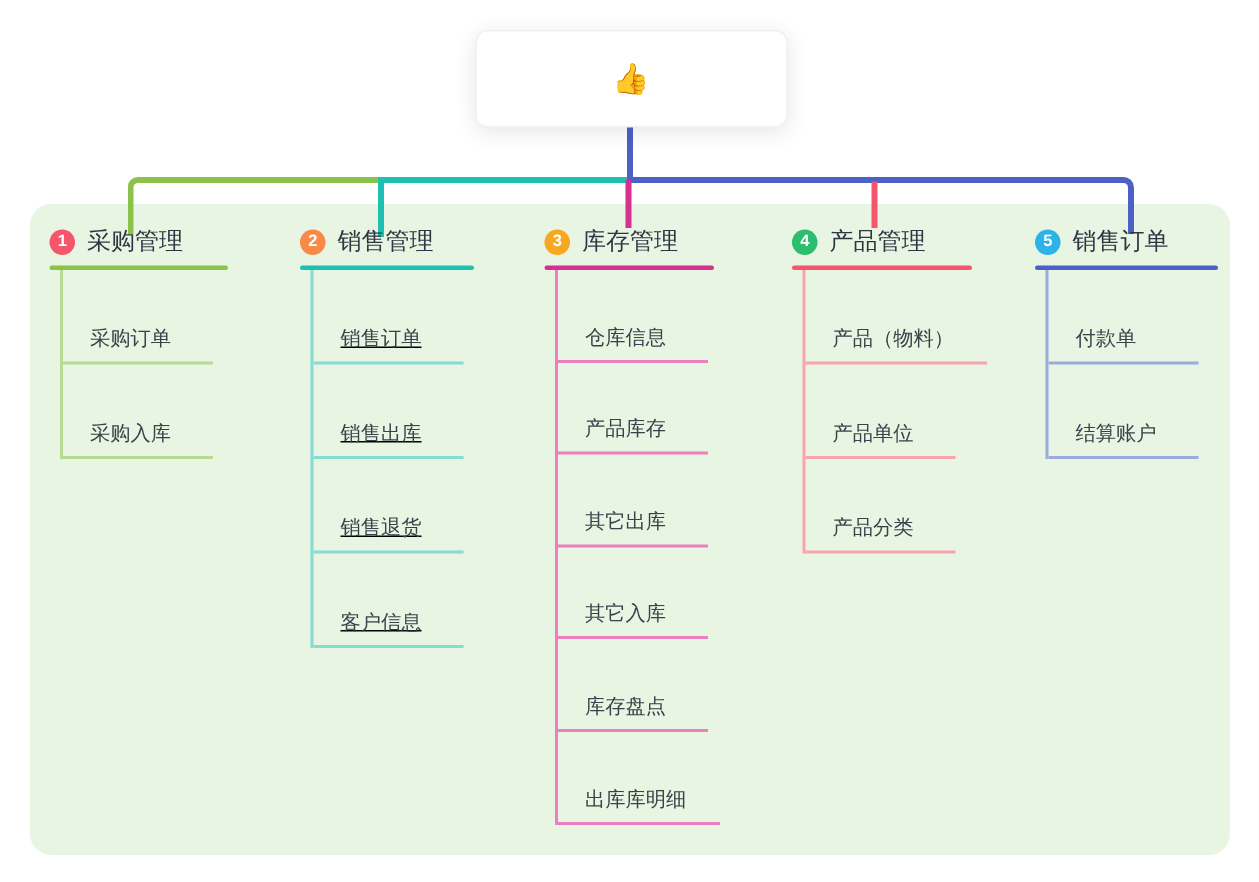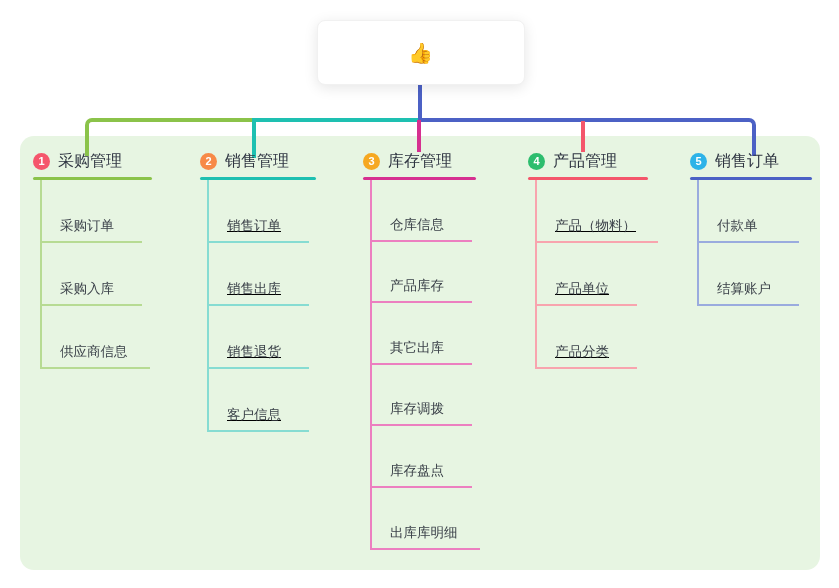--- a/index.html
+++ b/index.html
@@ -75,23 +75,20 @@
       <span class="branch-label">采购管理</span>
     </div>
     <div class="branch-underline" style="background: rgb(139, 195, 74);"></div>
     <div class="branch-items" style="border-color: rgb(183, 219, 147); text-align: center;">
           <div class="item">
             <span>采购订单</span>
           </div>
           <div class="item">
             <span>采购入库</span>
           </div>
-          <div class="item">
-            <span>供应商信息</span>
-          </div>
         </div>
   </div>
       <div class="branch" style="left: 200px; width: 116px; --rowh: 55px;">
     <div class="branch-header">
       <span class="badge" style="background: rgb(247, 138, 71);">2</span>
       <span class="branch-label">销售管理</span>
     </div>
     <div class="branch-underline" style="background: rgb(30, 192, 177);"></div>
     <div class="branch-items" style="border-color: rgb(134, 220, 210); text-decoration: underline;">
           <div class="item">
@@ -118,37 +115,37 @@
           <div class="item">
             <span>仓库信息</span>
           </div>
           <div class="item">
             <span>产品库存</span>
           </div>
           <div class="item">
             <span>其它出库</span>
           </div>
           <div class="item">
-            <span>库存调拨</span>
+            <span>其它入库</span>
           </div>
           <div class="item">
             <span>库存盘点</span>
           </div>
           <div class="item">
             <span>出库库明细</span>
           </div>
         </div>
   </div>
       <div class="branch" style="left: 528px; width: 120px; --rowh: 55px;">
     <div class="branch-header">
       <span class="badge" style="background: rgb(45, 189, 110);">4</span>
       <span class="branch-label">产品管理</span>
     </div>
     <div class="branch-underline" style="background: rgb(244, 86, 107);"></div>
-    <div class="branch-items" style="border-color: rgb(248, 164, 174); text-decoration: underline;">
+    <div class="branch-items" style="border-color: rgb(248, 164, 174);">
           <div class="item">
             <span>产品（物料）</span>
           </div>
           <div class="item">
             <span>产品单位</span>
           </div>
           <div class="item">
             <span>产品分类</span>
           </div>
         </div>

